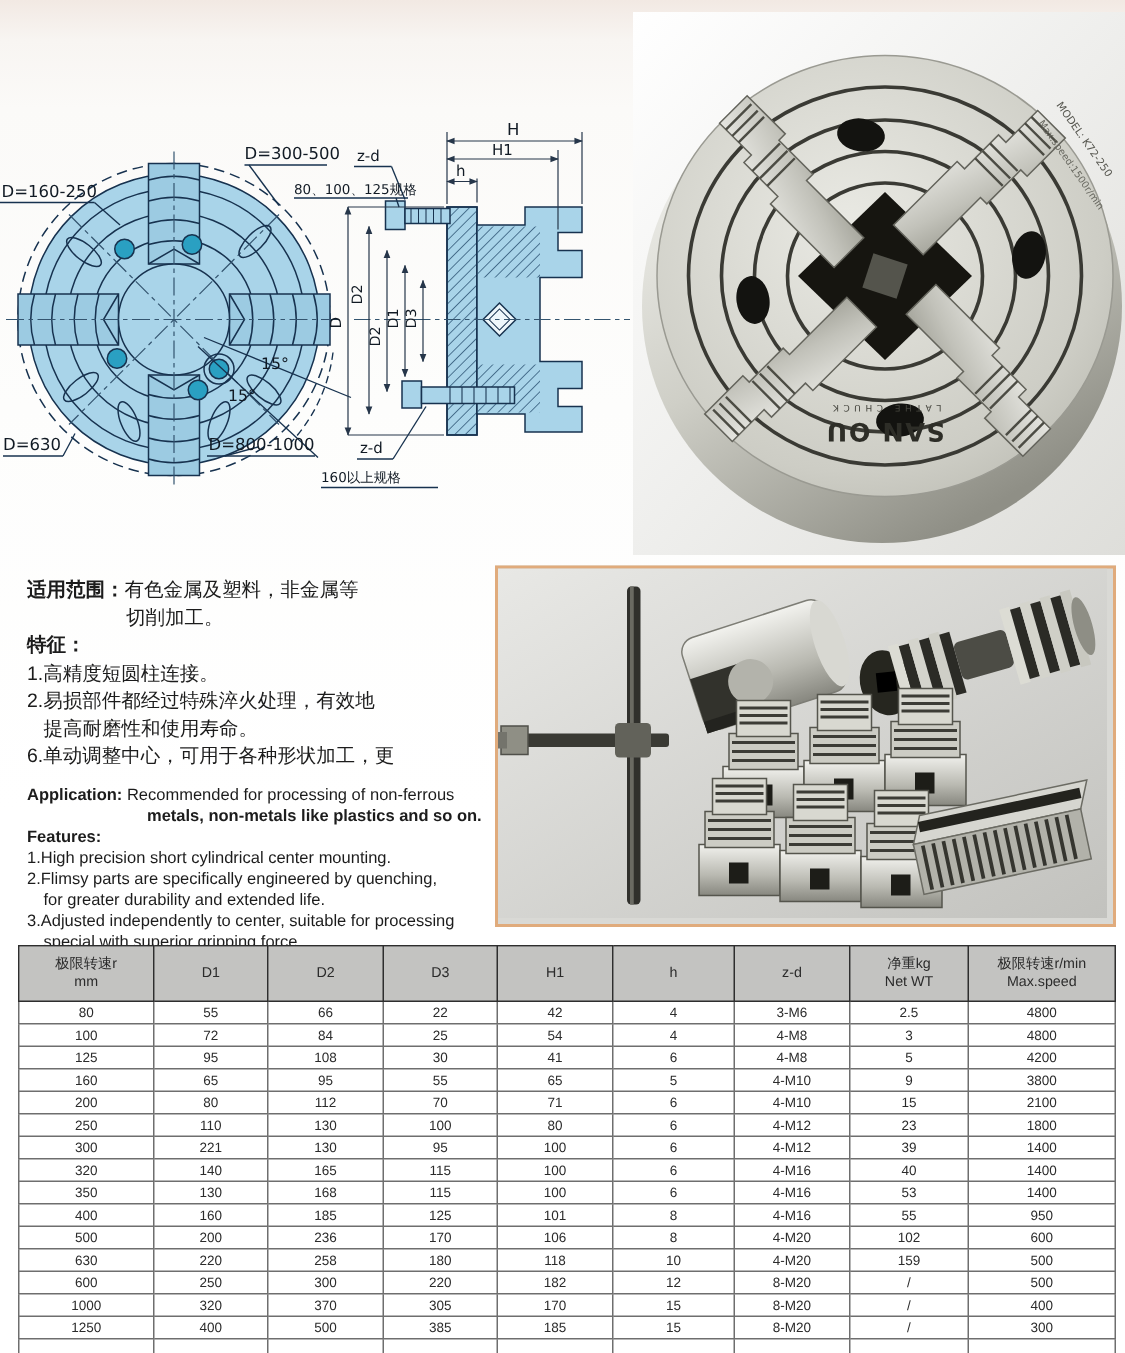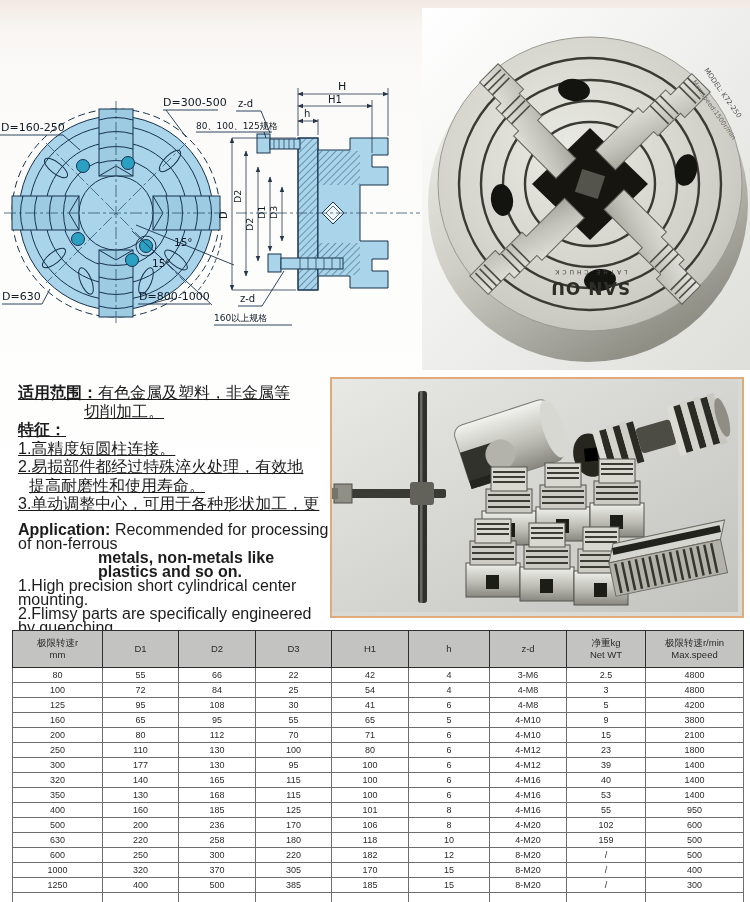--- a/index.html
+++ b/index.html
@@ -11,25 +11,25 @@
   svg text{font-family:"DejaVu Sans",sans-serif;}
 
   
   .drawing-area{position:absolute;left:0;top:55px;width:435px;height:335px;}
 
   
   .chuck-photo{position:absolute;left:422px;top:8px;width:328px;height:362px;}
 
   
   .text-block{position:absolute;left:18px;top:384px;width:312px;}
-  .cn-block{font-size:16px;line-height:18.5px;text-decoration:underline;}
+  .cn-block{font-size:13px;line-height:18.5px;}
   .cn-block .lbl{font-weight:bold;}
   .indent-cn{padding-left:66px;}
   .indent-sm{padding-left:11px;}
-  .en-block{margin-top:9px;font-size:16px;line-height:14px;}
+  .en-block{margin-top:9px;font-size:11px;line-height:14px;}
   .en-block .lbl{font-weight:bold;}
   .indent-en{padding-left:80px;font-weight:bold;}
 
   
   .parts-photo{
     position:absolute;left:330px;top:377px;width:410px;height:237px;
     border:2px solid #e0ab7c;background:#d9d9d5;
   }
   .parts-photo svg{display:block;}
 
@@ -292,25 +292,26 @@
   </svg>
 
   <div class="text-block">
     <div class="cn-block">
       <div><span class="lbl">适用范围：</span><span>有色金属及塑料，非金属等</span></div>
       <div class="indent-cn">切削加工。</div>
       <div class="lbl">特征：</div>
       <div>1.高精度短圆柱连接。</div>
       <div>2.易损部件都经过特殊淬火处理，有效地</div>
       <div class="indent-sm">提高耐磨性和使用寿命。</div>
-      <div>3.单动调整中心，可用于各种形状加工，更</div>
+      <div>6.单动调整中心，可用于各种形状加工，更</div>
     </div>
     <div class="en-block">
       <div><span class="lbl">Application:</span><span> Recommended for processing of non-ferrous</span></div>
       <div class="indent-en">metals, non-metals like plastics and so on.</div>
+      <div class="lbl">Features:</div>
       <div>1.High precision short cylindrical center mounting.</div>
       <div>2.Flimsy parts are specifically engineered by quenching,</div>
       <div class="indent-sm">for greater durability and extended life.</div>
       <div>3.Adjusted independently to center, suitable for processing</div>
       <div class="indent-sm">special with superior gripping force.</div>
     </div>
   </div>
 
   <div class="parts-photo">
     <svg width="406" height="233" viewBox="0 0 406 233" xmlns="http://www.w3.org/2000/svg">
@@ -503,21 +504,21 @@
           <td>130</td>
           <td>100</td>
           <td>80</td>
           <td>6</td>
           <td>4-M12</td>
           <td>23</td>
           <td>1800</td>
         </tr>
         <tr>
           <td>300</td>
-          <td>177</td>
+          <td>221</td>
           <td>130</td>
           <td>95</td>
           <td>100</td>
           <td>6</td>
           <td>4-M12</td>
           <td>39</td>
           <td>1400</td>
         </tr>
         <tr>
           <td>320</td>

